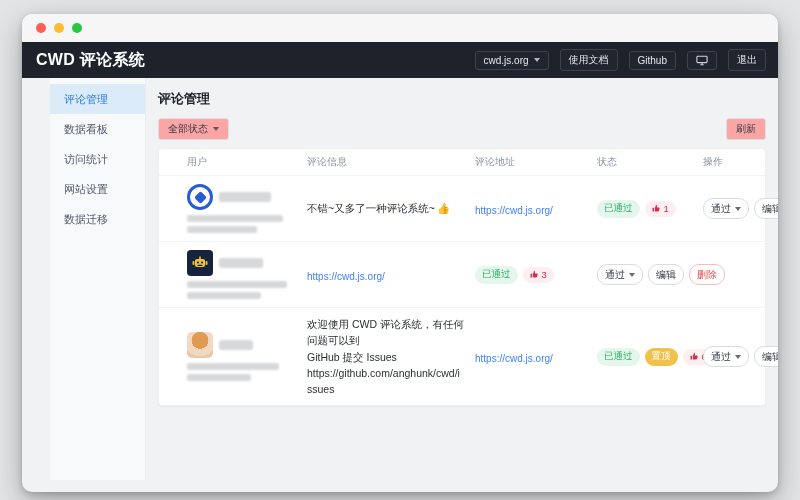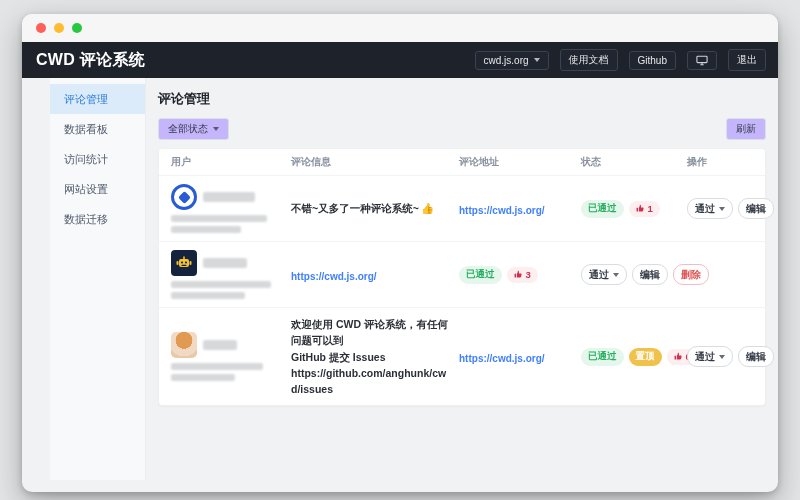--- a/index.html
+++ b/index.html
@@ -22,26 +22,26 @@
 
   
   .content { display:flex; height:402px;margin-left:28px; }
   .sidebar { width:96px; background:#f8f9fb; border-right:1px solid #ececef; padding-top:6px; }
   .side-item { height:30px; line-height:30px; padding-left:14px; font-size:11px; color:#4e5969; cursor:pointer; white-space:nowrap; }
   .side-item.active { background:#dcebfa; color:#2b7cd9; }
 
   .main { flex:1; padding:10px 12px 0; overflow:hidden; }
   .page-title { font-size:13px; font-weight:bold; color:#1d2129; margin:2px 0 10px; }
   .toolbar { display:flex; justify-content:space-between; align-items:center; margin-bottom:8px; }
-  .select-box, .btn-light { display:inline-flex; align-items:center; gap:5px; background:#c4b5fd; border:1px solid #dcdfe6;
+  .select-box, .btn-light { display:inline-flex; align-items:center; gap:5px; background:#fca5a5; border:1px solid #dcdfe6;
     border-radius:3px; padding:3px 9px; font-size:10px; color:#333a45; cursor:pointer; white-space:nowrap; }
 
   
   .card { background:#fff; border-radius:4px; border:1px solid #efefef; box-shadow:0 1px 2px rgba(0,0,0,.03); }
-  .trow { display:grid; grid-template-columns:120px 168px 122px 106px 1fr; align-items:center; padding:0 12px;font-weight:bold; }
+  .trow { display:grid; grid-template-columns:120px 168px 122px 106px 1fr; align-items:center; padding:0 28px; }
   .thead { height:26px; font-size:10px; color:#8a919f; }
   .thead > div { white-space:nowrap; }
   .tbody-row { border-top:1px solid #f2f3f5; min-height:51px; padding-top:8px; padding-bottom:8px; }
 
   
   .u-top { display:flex; align-items:center; gap:6px; }
   .bar { background:#d7d8da; border-radius:2px; filter:blur(1.2px); }
   .bar.name { width:52px; height:10px; }
   .bar.l1 { height:7px; margin-top:5px; }
   .bar.l2 { height:7px; margin-top:4px; }

